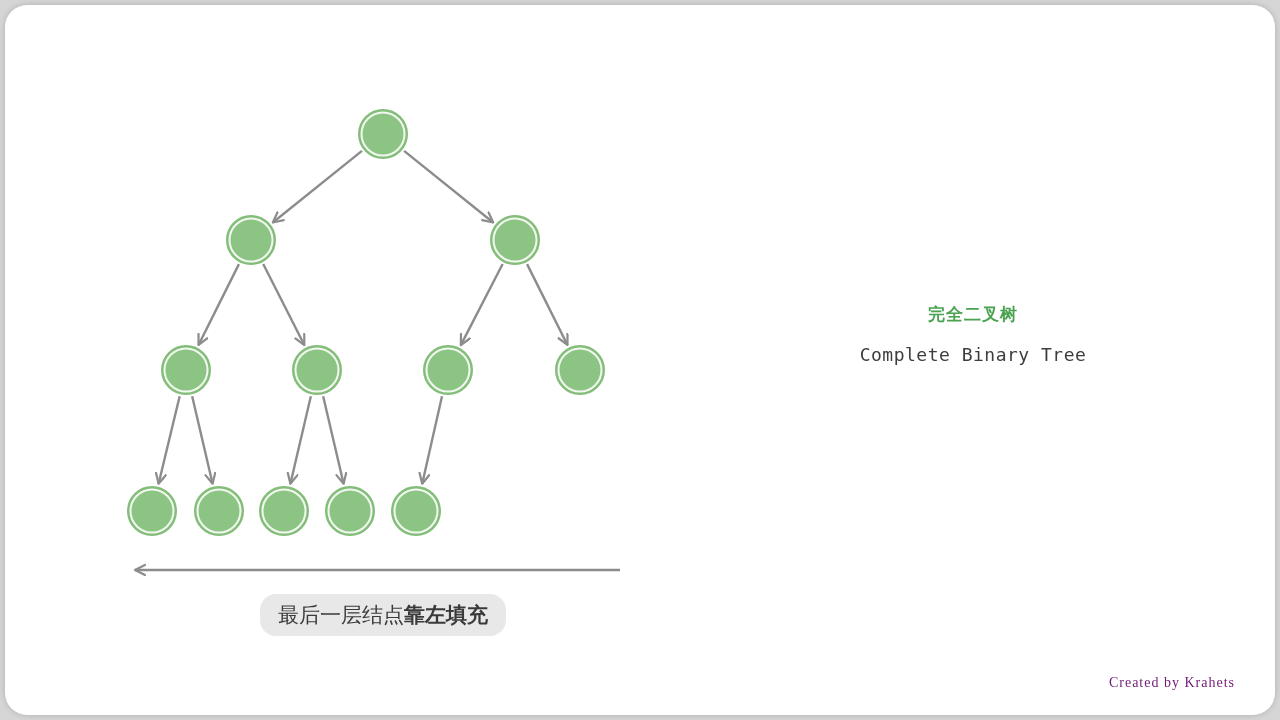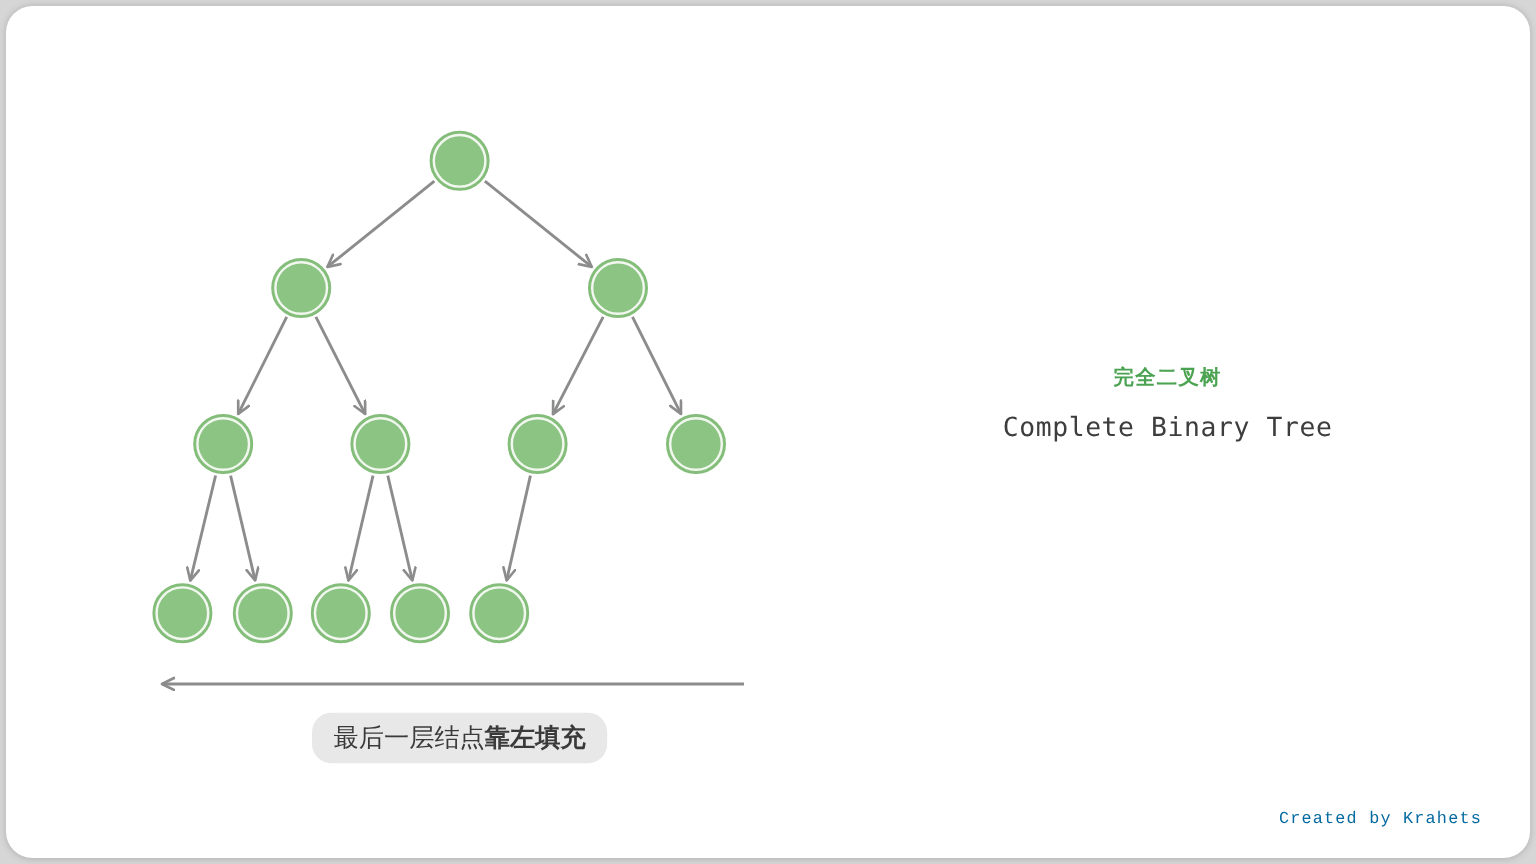--- a/index.html
+++ b/index.html
@@ -50,32 +50,32 @@
     text-align: center;
   }
   .title-zh {
     font-size: 17px;
     font-weight: bold;
     color: #4ba352;
     margin-bottom: 18px;
     letter-spacing: 1px;
   }
   .title-en {
-    font-size: 22px;
+    font-size: 18px;
     color: #3d3d3d;
     font-family: "DejaVu Sans Mono", "Liberation Mono", monospace;
     letter-spacing: 0.5px;
   }
   .watermark {
     position: absolute;
     right: 40px;
     bottom: 24px;
     font-size: 14px;
-    color: #0369a1;
-    font-family: Liberation Mono, monospace;
+    color: #701a75;
+    font-family: Liberation Serif, serif;
     letter-spacing: 1px;
     margin-top: 34px;
   }
 </style>
 </head>
 <body>
 
 <div class="card">
 
   <svg id="diagram-svg" width="1280" height="720" viewBox="0 0 1280 720">

